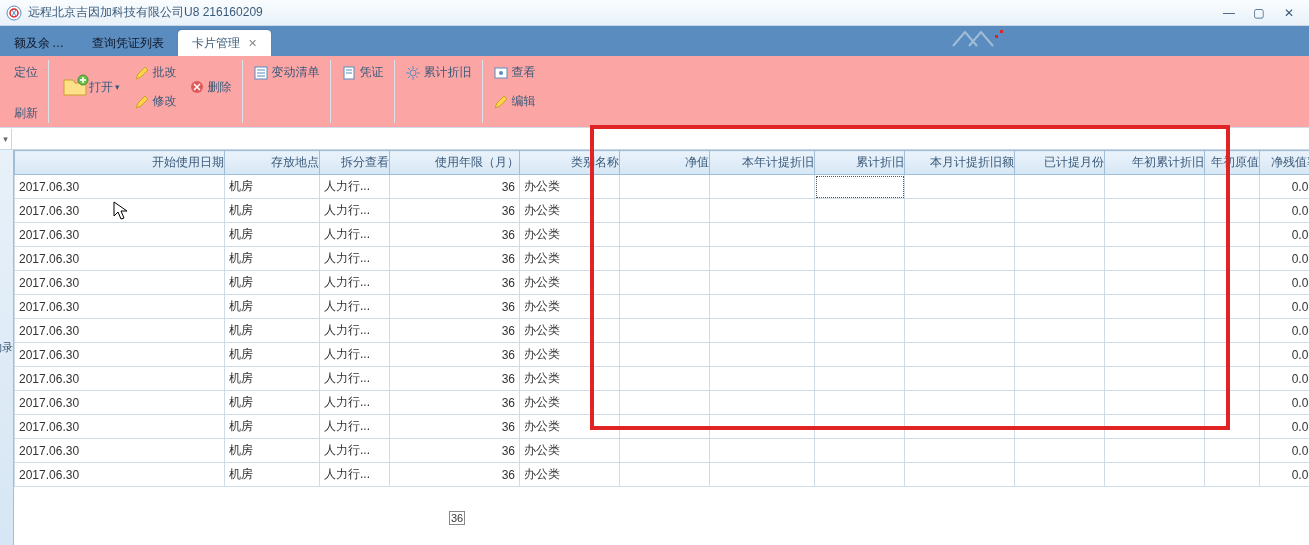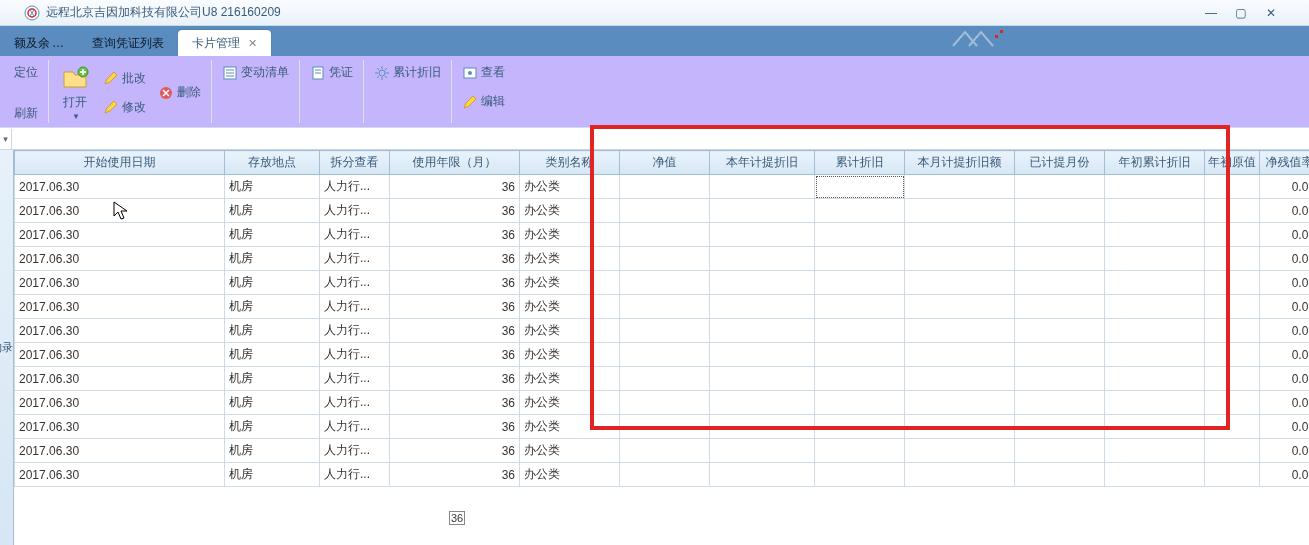--- a/index.html
+++ b/index.html
@@ -1,52 +1,52 @@
 <!DOCTYPE html>
 <html><head>
 <meta charset="utf-8">
 <style>
   * { box-sizing: border-box; margin: 0; padding: 0; font-family: "Microsoft YaHei", "SimSun", Arial, sans-serif; }
   body { width: 1309px; height: 545px; background: #fff; font-size: 12px; color: #333; overflow: hidden; position: relative; }
   
-  .titlebar { height: 26px; background: linear-gradient(#fafdff, #e8f1f9); display: flex; align-items: center; padding: 0 24px; border-bottom: 1px solid #c9d8e6; }
+  .titlebar { height: 26px; background: linear-gradient(#fafdff, #e8f1f9); display: flex; align-items: center; padding: 0 6px; border-bottom: 1px solid #c9d8e6; }
   .titlebar .app-icon { width: 16px; height: 16px; margin-right: 6px; }
   .titlebar .title { flex: 1; font-size: 12px; color: #3a5a7a; }
   .win-controls { display: flex; gap: 2px; }
   .win-btn { width: 28px; height: 18px; display: flex; align-items: center; justify-content: center; background: transparent; border: 1px solid transparent; cursor: pointer; color: #3a5a7a; font-family: Arial; }
   
   .tabbar { height: 30px; background: #5a8cbf; display: flex; align-items: flex-end; position: relative; }
   .tab { height: 26px; padding: 0 14px; display: flex; align-items: center; font-size: 12px; color: #0f172a; cursor: pointer; position: relative; }
   .tab.active { background: #fff; color: #3a5a7a; border-radius: 4px 4px 0 0; box-shadow: 0 -1px 2px rgba(0,0,0,0.1); }
   .tab.active .close-x { margin-left: 8px; color: #888; font-size: 11px; }
   .tab .dots { margin-left: 2px; }
   .center-logo { position: absolute; right: 300px; top: -2px; width: 60px; height: 28px; }
   
-  .toolbar { height: 72px; background: #c4b5fd; border-bottom: 1px solid #d0dce8; display: flex; align-items: stretch; padding: 4px 4px; }
+  .toolbar { height: 72px; background: #fca5a5; border-bottom: 1px solid #d0dce8; display: flex; align-items: stretch; padding: 4px 4px; }
   .tb-group { display: flex; flex-direction: column; align-items: center; justify-content: flex-start; padding: 2px 6px; border-right: 1px solid #d9e3ed; }
   .tb-group:last-child { border-right: none; }
   .tb-row { display: flex; align-items: center; gap: 4px; }
   .tb-btn { display: flex; align-items: center; gap: 3px; padding: 2px 4px; font-size: 12px; color: #3a5a7a; cursor: pointer; white-space: nowrap; }
   .tb-btn .icon { width: 16px; height: 16px; }
-  .tb-big { display: flex; flex-direction: column; align-items: center; padding: 2px 6px; font-size: 12px; color: #3a5a7a; cursor: pointer; }
+  .tb-big { display: flex; align-items: center; padding: 2px 6px; font-size: 12px; color: #3a5a7a; cursor: pointer; }
   .tb-big .icon { width: 28px; height: 28px; margin-bottom: 2px; }
   .tb-col { display: flex; flex-direction: column; gap: 2px; }
   .tb-arrow { font-size: 9px; color: #3a5a7a; margin-left: 2px; }
   
   .filter-row { height: 22px; display: flex; align-items: center; border-bottom: 1px solid #c9d8e6; background: #fff; }
   .filter-dd { width: 12px; height: 20px; display: flex; align-items: center; justify-content: center; color: #666; font-size: 9px; border-right: 1px solid #c9d8e6; }
   .filter-input { flex: 1; padding: 0 4px; font-size: 12px; color: #333; border: none; outline: none; }
   
   .grid-container { display: flex; height: calc(545px - 26px - 30px - 72px - 22px); }
   .side-col { width: 14px; background: linear-gradient(#e8f1f9,#d6e6f4); border-right:1px solid #a2bdd6; display:flex; flex-direction:column; align-items:center; padding-top: 2px; font-size: 11px; color: #3a5a7a; writing-mode: vertical-rl; text-orientation: upright; }
   .side-col span { writing-mode: horizontal-tb; margin-bottom: 2px; }
   
   .datagrid { flex: 1; overflow: hidden; }
   table { border-collapse: collapse; width: 100%; table-layout: fixed; }
-  th { background: linear-gradient(#eaf3fb, #d6e7f5); border: 1px solid #a2bdd6; font-weight: normal; font-size: 12px; color: #3a5a7a; height: 24px; text-align: center; }
+  th { background: linear-gradient(#eaf3fb, #d6e7f5); border: 1px solid #a2bdd6; font-weight: normal; font-size: 12px; color: #3a5a7a; height: 24px; text-align: right; }
   td { border: 1px solid #cfdce8; height: 24px; padding: 0 4px; font-size: 12px; color: #333; background: #fff; white-space: nowrap; overflow: hidden; }
   td.right { text-align: right; }
   td.focused { outline: 1px dotted #555; outline-offset: -2px; }
   
   .red-box { position: absolute; border: 4px solid #e02424; pointer-events: none; }
   .cursor-arrow { position: absolute; pointer-events: none; }
   .cell-focus-box { position: absolute; border:1px solid #888; pointer-events:none; font-size:11px; padding:0 1px; background:#fff; }
 </style>
 </head>
 <body>

